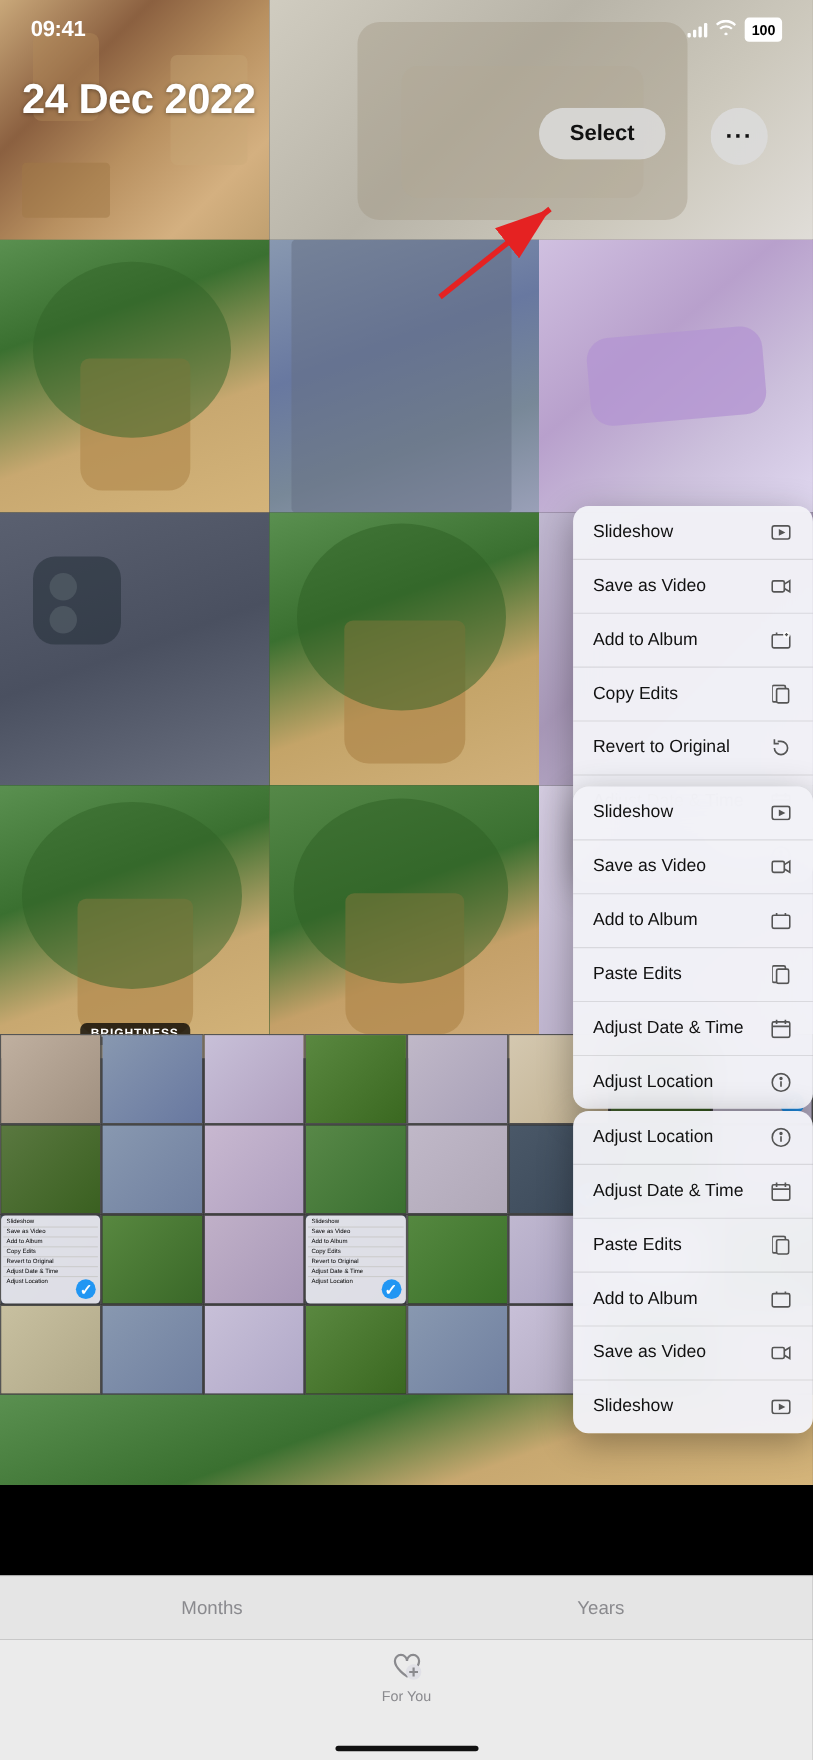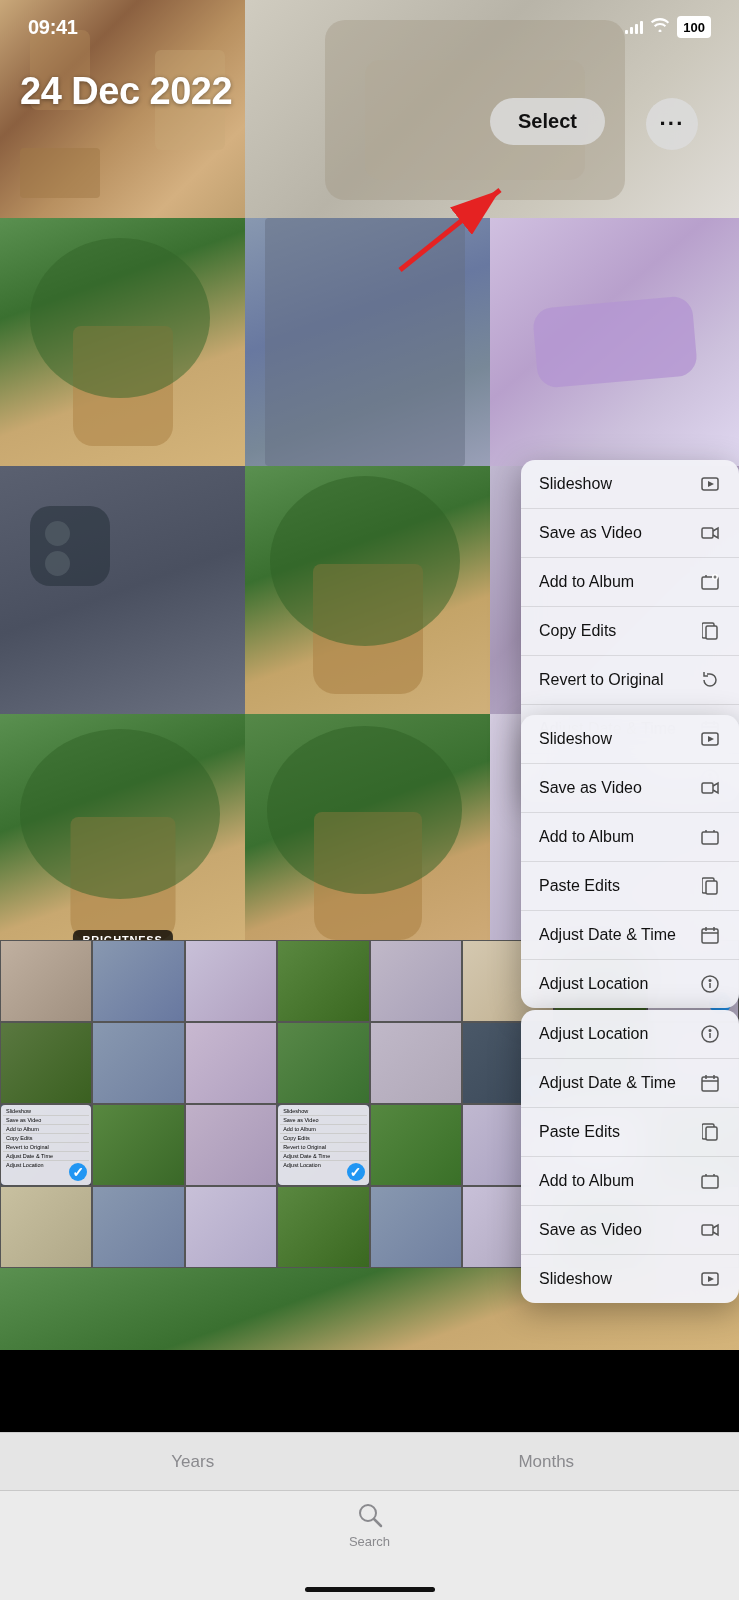--- a/index.html
+++ b/index.html
@@ -721,31 +721,33 @@
     <span class="menu-item-icon">
       <svg width="18" height="14" viewBox="0 0 18 14" fill="#555">
           <rect x="1" y="1" width="16" height="12" rx="2" stroke="#555" stroke-width="1.5" fill="none"></rect>
           <polygon points="7,4 7,10 13,7" fill="#555"></polygon>
         </svg>
     </span>
   </div>
 </div>
 
 <div class="seg-control">
+  <div class="seg-item">Months</div>
   <div class="seg-item">Years</div>
-  <div class="seg-item">Months</div>
 </div>
 
 <div class="bottom-tabs-bg"></div>
 
 <div class="bottom-tabs">
   <div class="tab-item">
     <div class="tab-icon" style="color:#8a8a8e;">
-      <svg width="26" height="26" viewBox="0 0 26 26" fill="none">
-        <circle cx="11" cy="11" r="8" stroke="#8a8a8e" stroke-width="2" fill="none"></circle>
-        <line x1="17" y1="17" x2="24" y2="24" stroke="#8a8a8e" stroke-width="2.5" stroke-linecap="round"></line>
+      <svg width="28" height="26" viewBox="0 0 28 26" fill="none">
+        <path d="M14 22 C14 22 3 15 3 8 a5.5 5.5 0 0111 0 5.5 5.5 0 0111 0 C25 15 14 22 14 22z" stroke="#8a8a8e" stroke-width="2" fill="none"></path>
+        <circle cx="20" cy="18" r="7" fill="#e0e0e6"></circle>
+        <line x1="20" y1="14" x2="20" y2="22" stroke="#8a8a8e" stroke-width="2"></line>
+        <line x1="16" y1="18" x2="24" y2="18" stroke="#8a8a8e" stroke-width="2"></line>
       </svg>
     </div>
-    <span class="tab-label">Search</span>
+    <span class="tab-label">For You</span>
   </div>
 </div>
 
 <div class="home-indicator"></div>
 
 </body></html>

